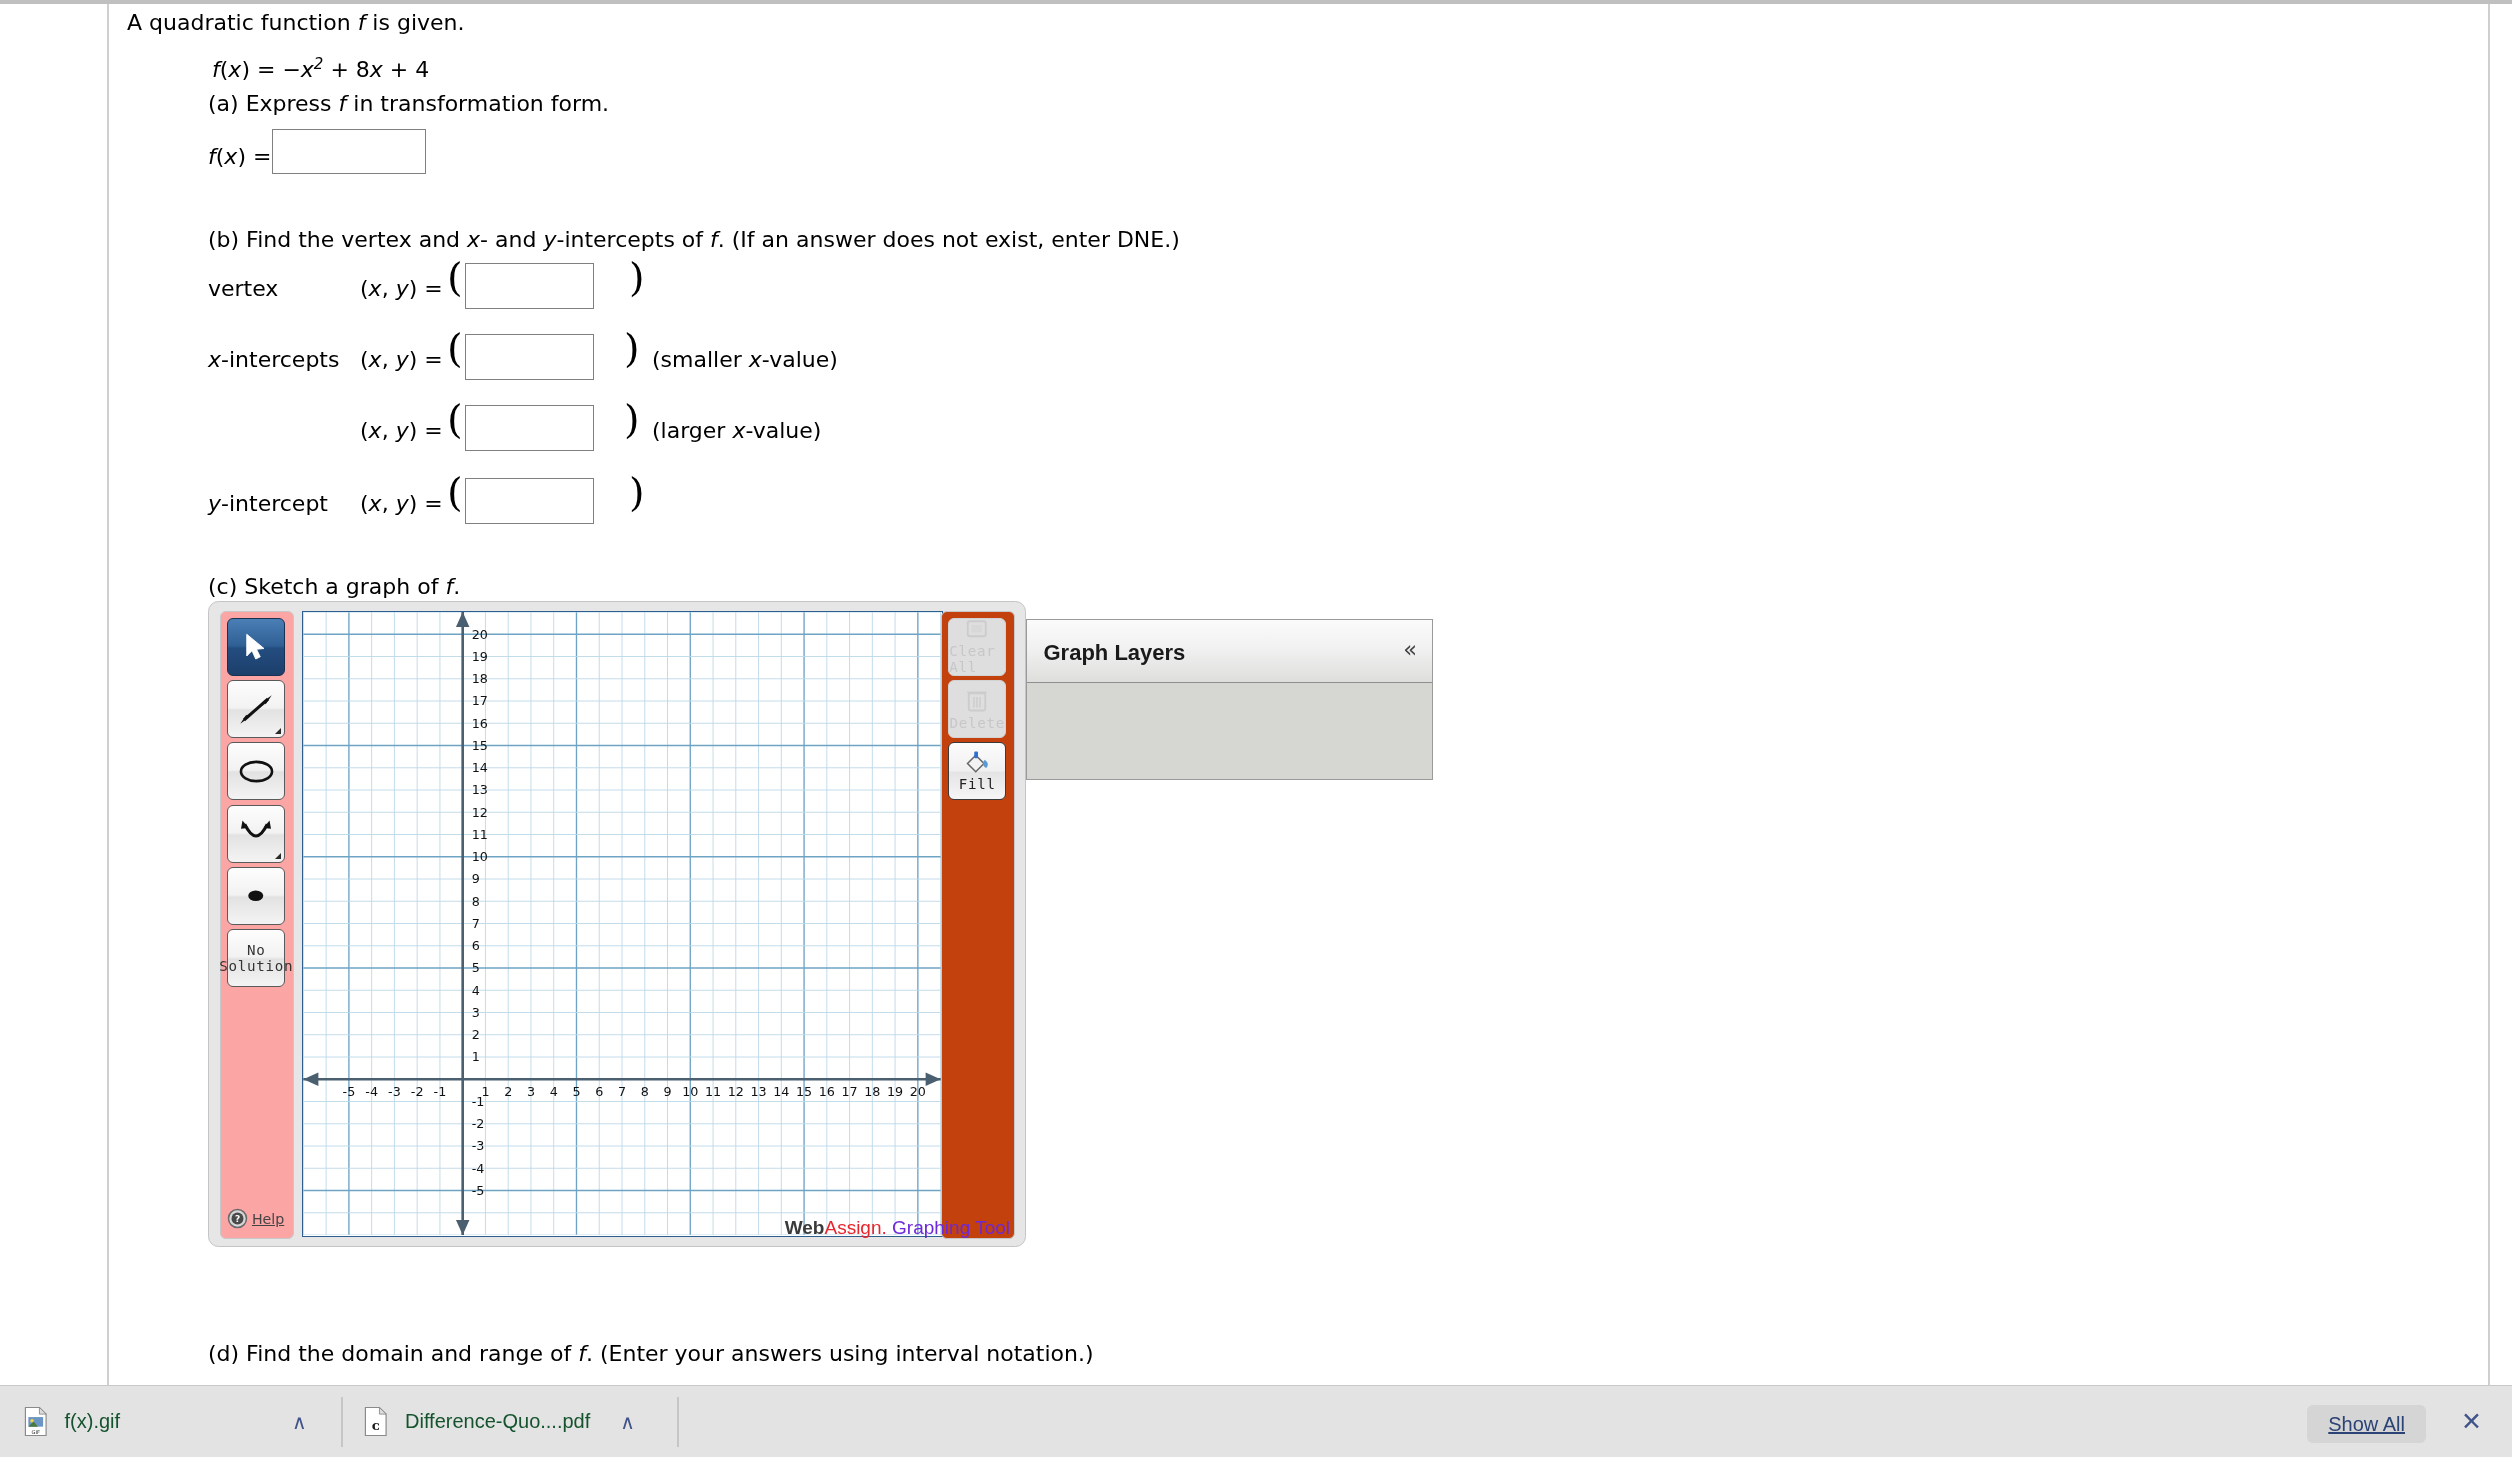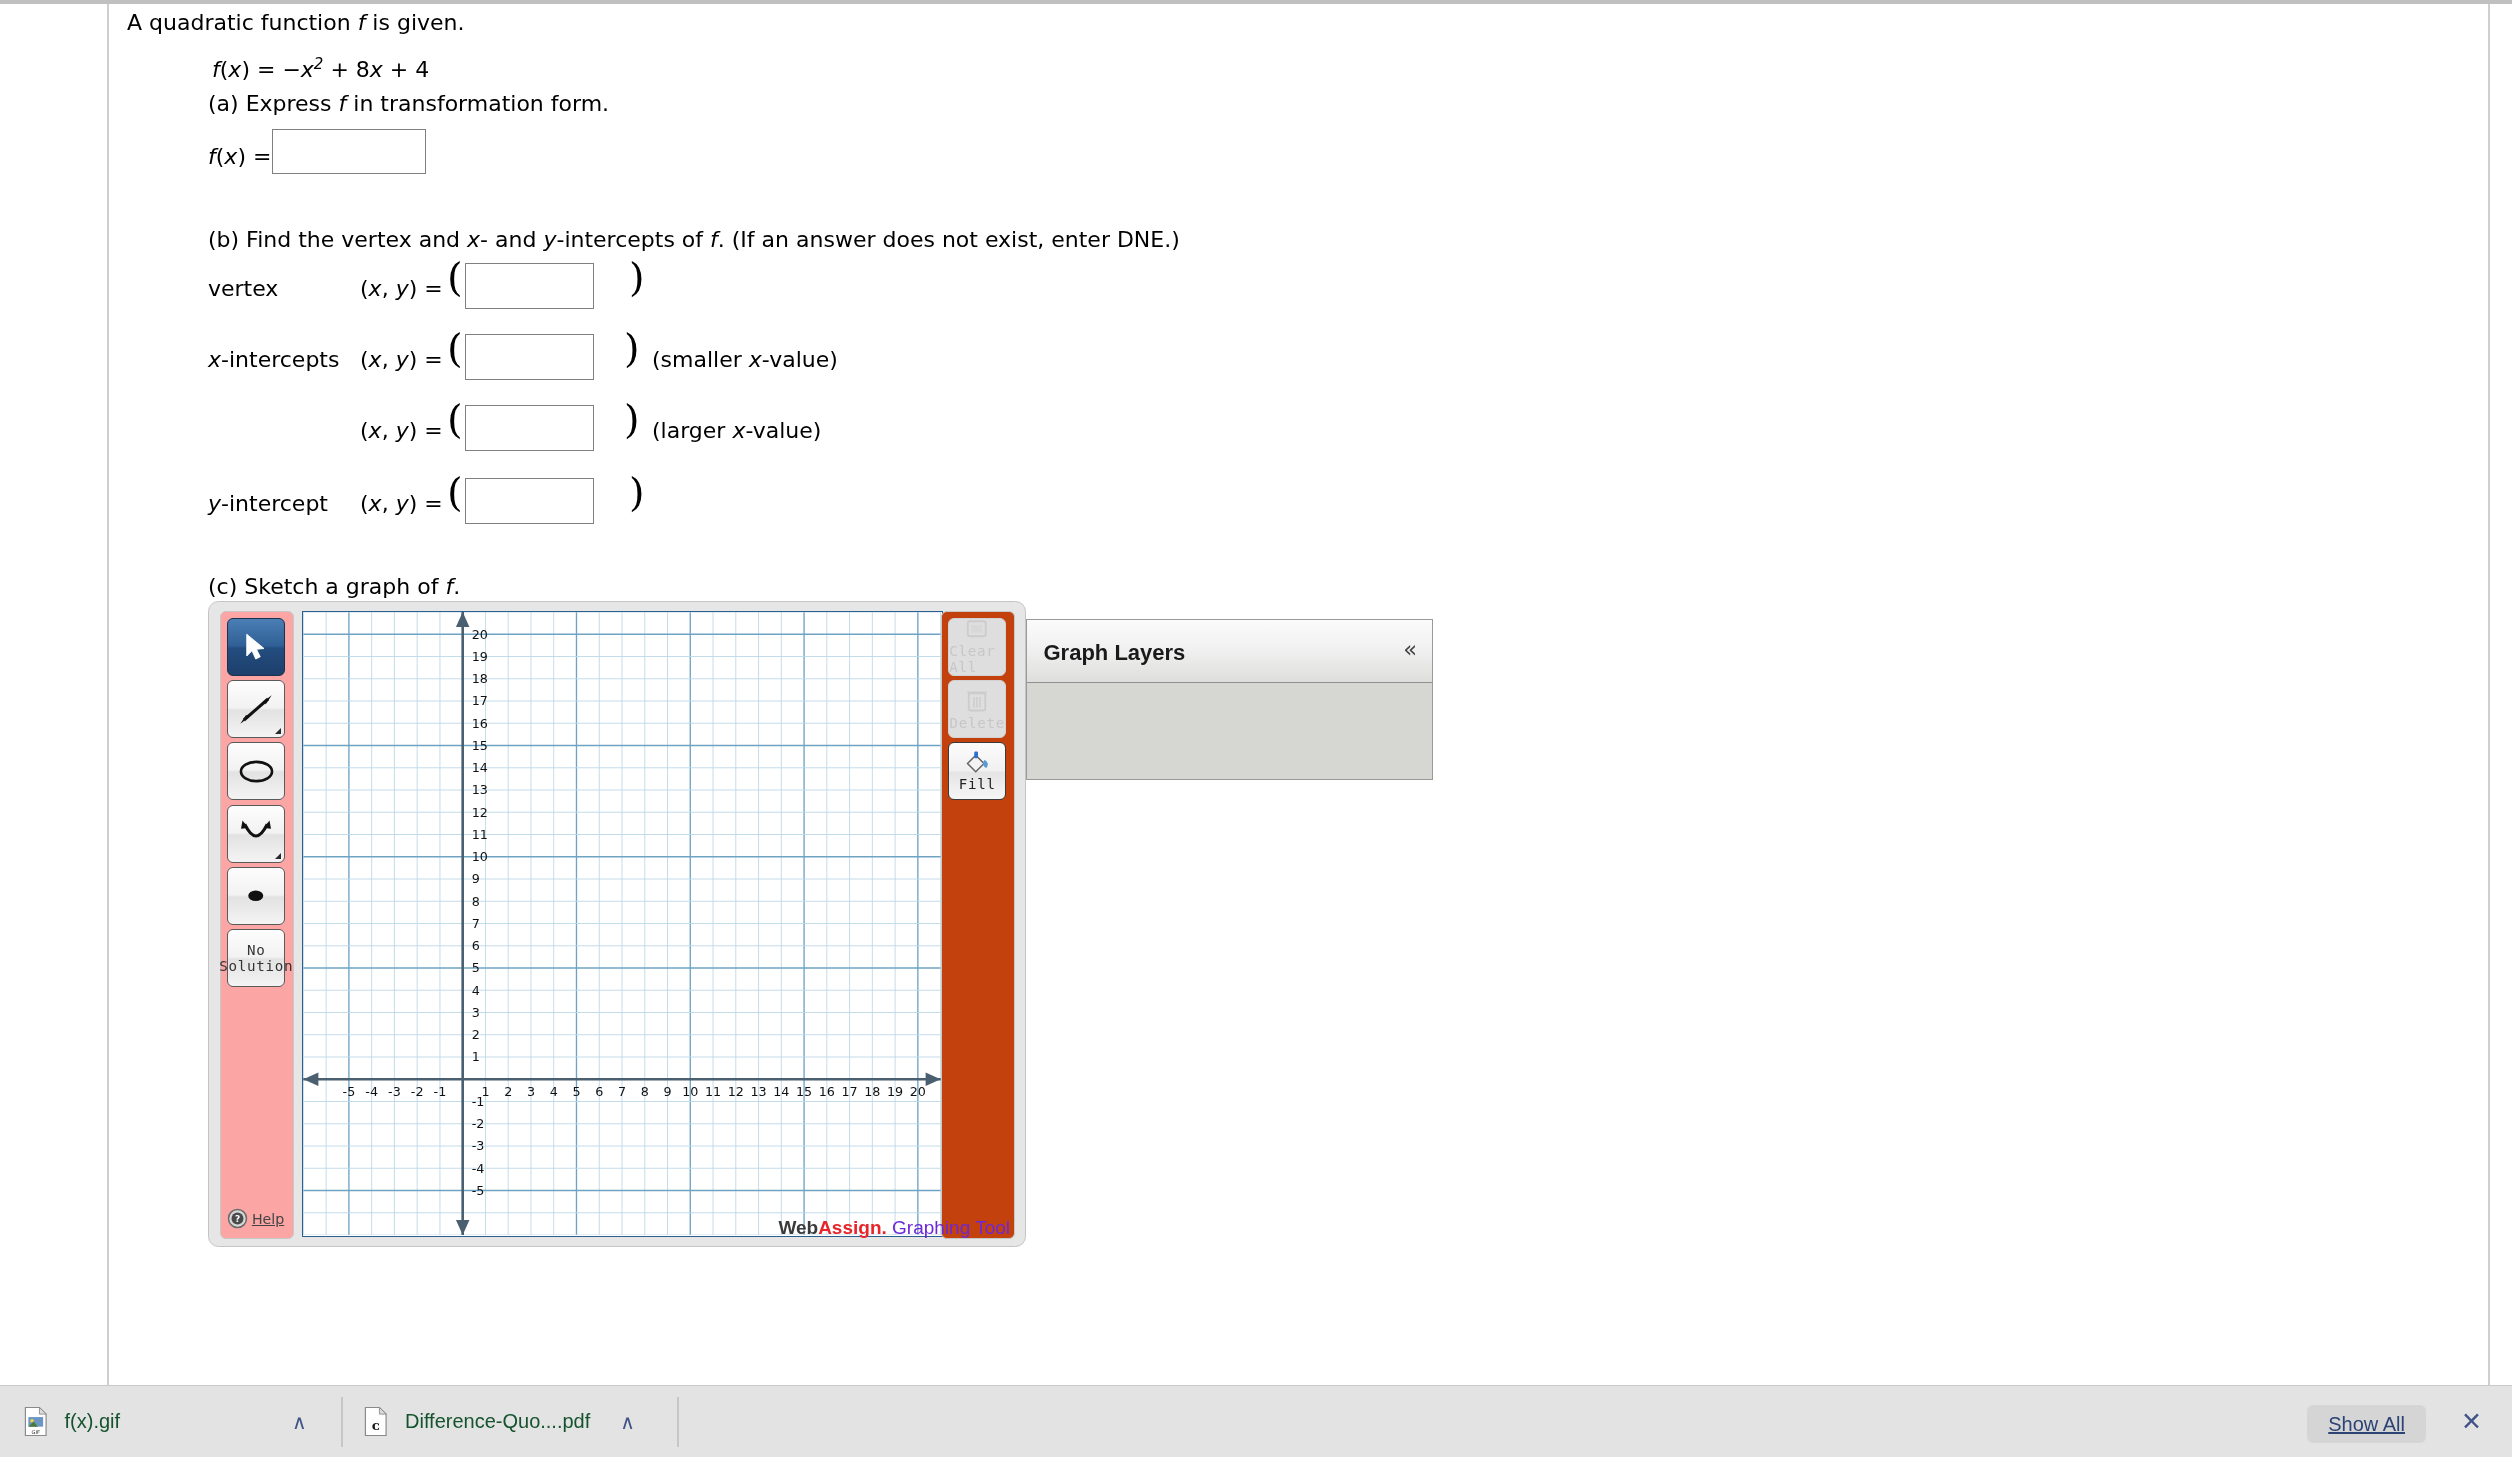--- a/index.html
+++ b/index.html
@@ -187,21 +187,21 @@
   
   #wa-footer {
     position: absolute;
     right: 15px; bottom: 7.5px;
     font-size: 19px;
     color: #333333;
     font-family: "Liberation Sans", sans-serif;
     white-space: nowrap;
   }
   #wa-footer .wa-web { font-weight: bold; color: #3a3a3a; }
-  #wa-footer .wa-assign { font-weight: bold; color: #e8252a; margin-top: 32px; }
+  #wa-footer .wa-assign { font-weight: normal; color: #e8252a; margin-top: 32px; }
   #wa-footer .wa-tool { color: #6d28d9; }
 
   
   #layers {
     position: absolute;
     left: 1026px; top: 619px;
     width: 407px; height: 161px;
     box-sizing: border-box;
     border: 0.7px solid #9a9a9a;
     background: #d6d6d3;
@@ -571,20 +571,23 @@
     </div>
   </div>
 
   <div id="layers">
     <div id="layers-head">
       <span id="layers-title">Graph Layers</span>
       <span id="layers-collapse">«</span>
     </div>
   </div>
 
+  <div class="q-text" style="left:208px; top:1341px;">
+    (d) Find the domain and range of <span class="italic">f</span>. (Enter your answers using interval notation.)
+  </div>
 
   <div id="downloadbar">
 
     <div class="dl-item" style="left:22.5px;">
       <svg width="25.5" height="31" viewBox="0 0 34 42">
         <path d="M3 2 H22 L31 11 V40 H3 Z" fill="#ffffff" stroke="#8a8a8a" stroke-width="1.6"></path>
         <path d="M22 2 V11 H31 Z" fill="#dcdcdc" stroke="#8a8a8a" stroke-width="1.2"></path>
         <rect x="7" y="15" width="20" height="13" fill="#6a95c4"></rect>
         <circle cx="12" cy="20" r="2.5" fill="#f2d24a"></circle>
         <path d="M7 28 L14 21 L20 28 Z" fill="#4a7a3a"></path>

